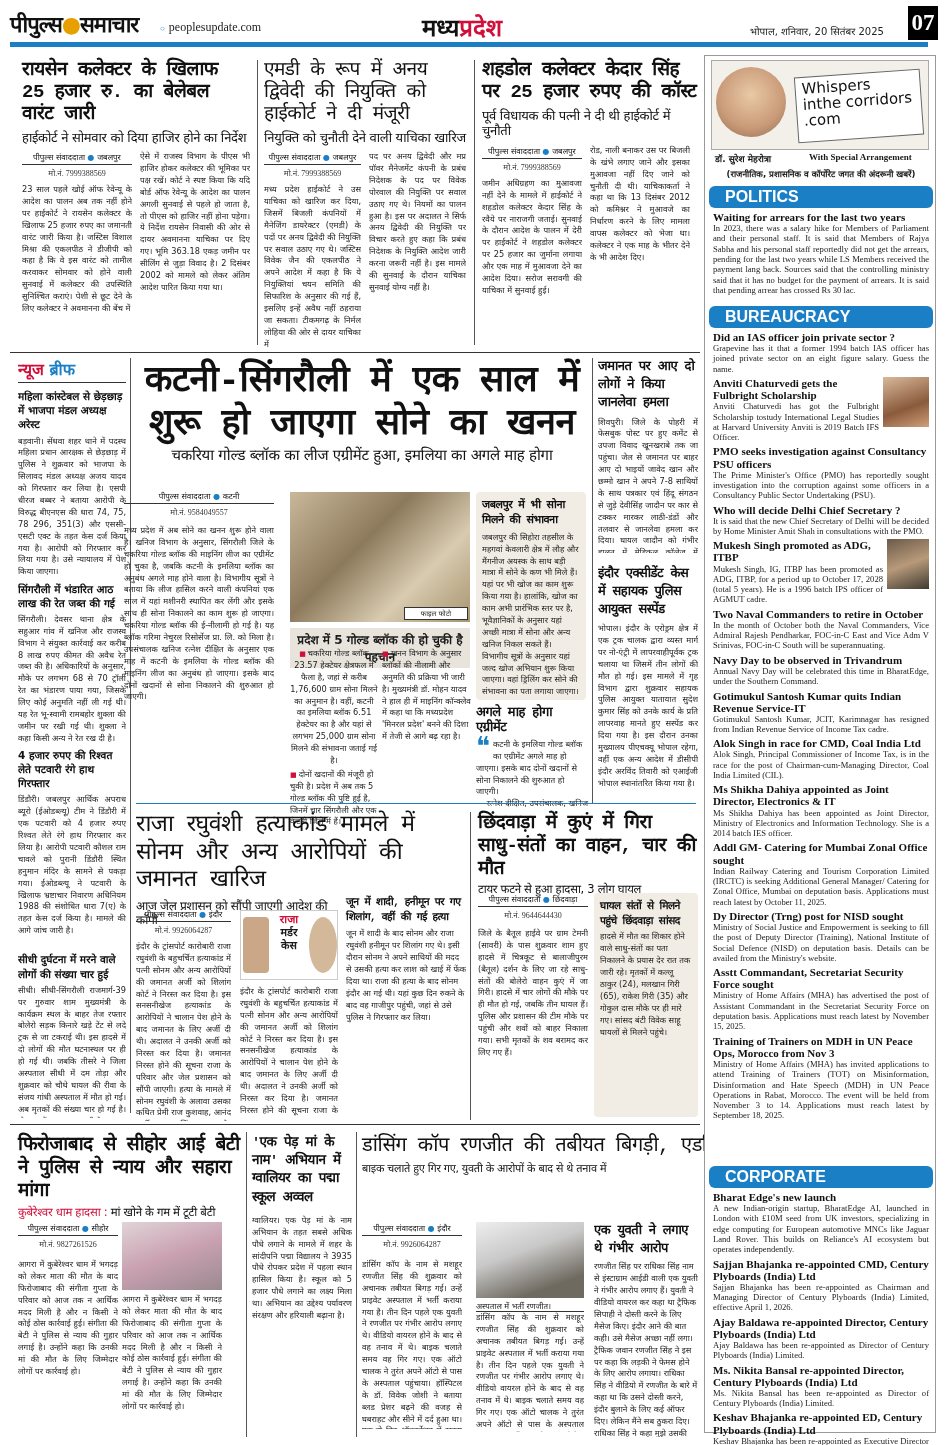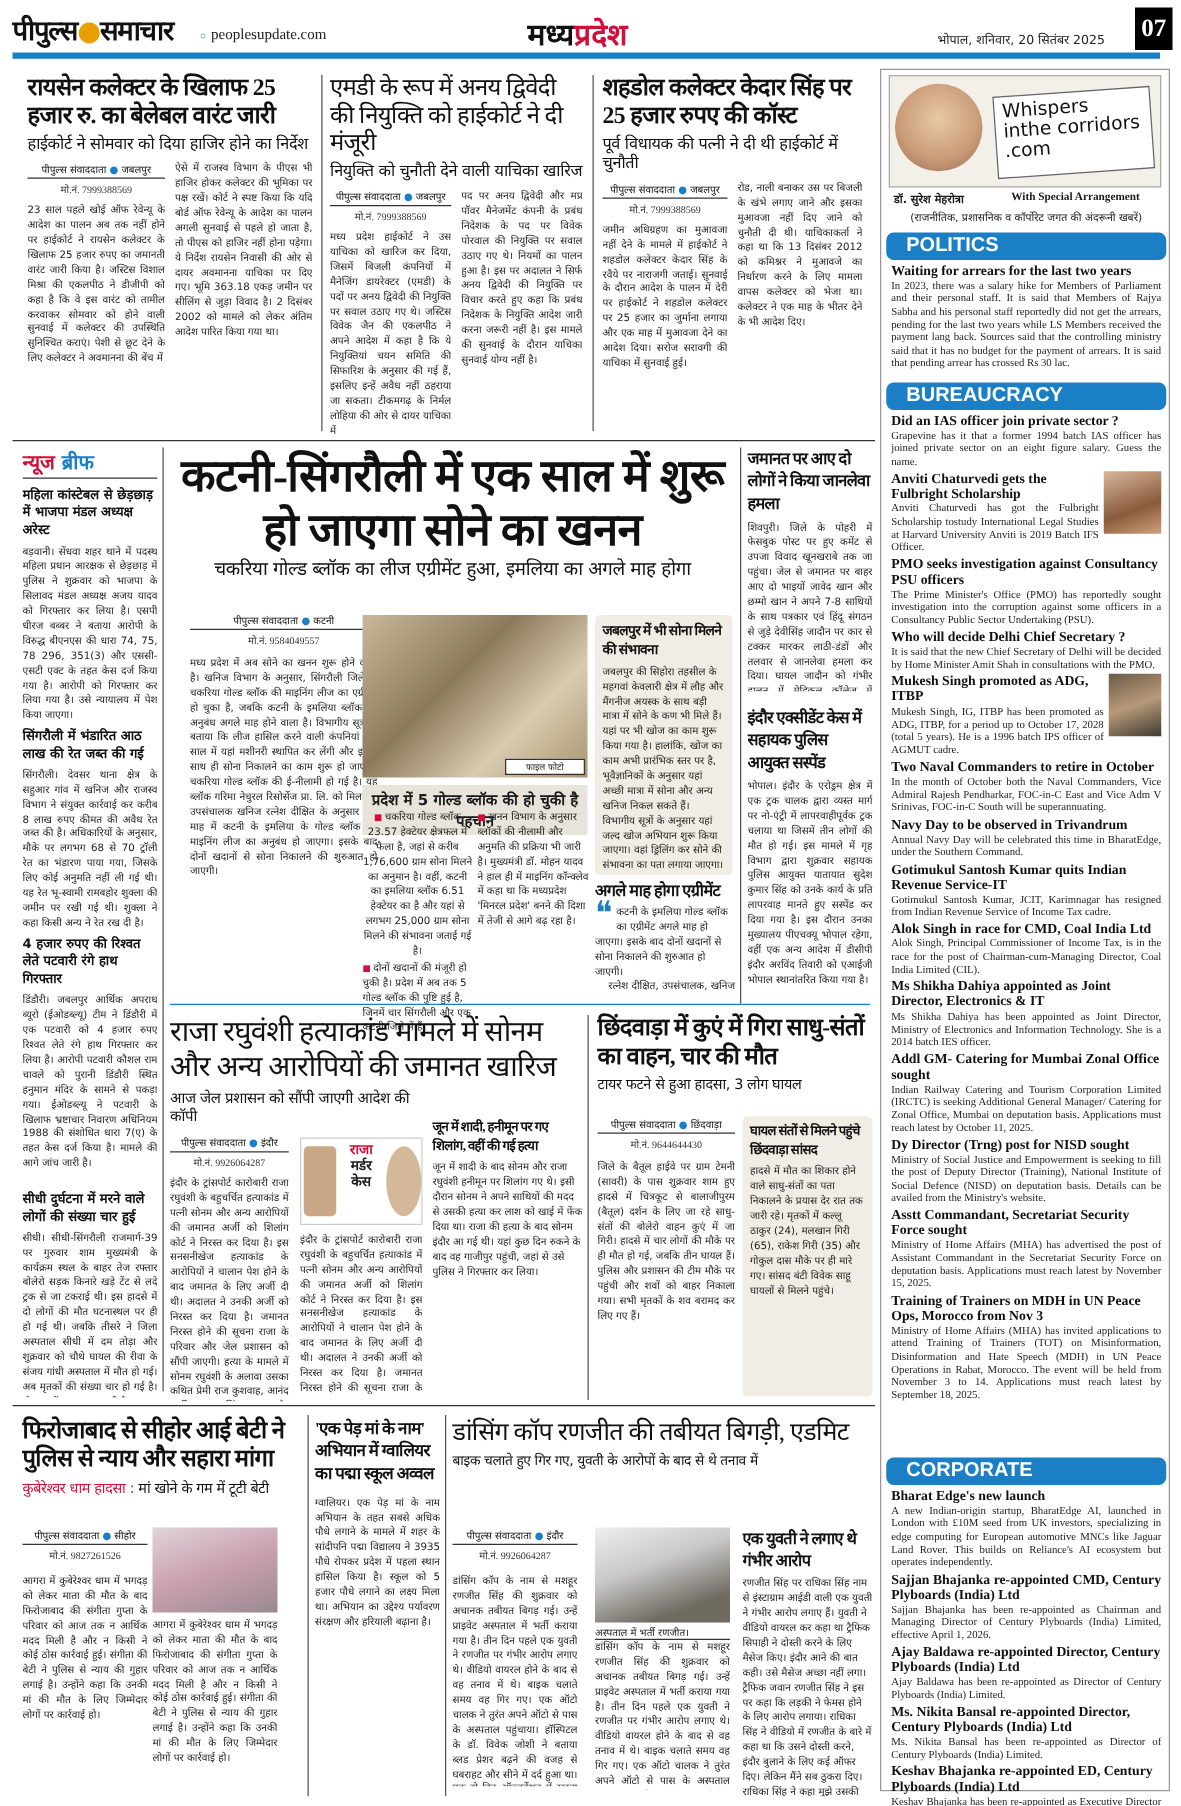--- a/index.html
+++ b/index.html
@@ -6,39 +6,39 @@
 body{width:945px;height:1445px;background:#fff;font-family:"DejaVu Sans",sans-serif;color:#1a1a1a;position:relative;overflow:hidden}
 .abs{position:absolute}
 .masthead{left:10px;top:6px;width:925px;height:36px}
 .logo{left:0;top:2px;font-size:22px;font-weight:bold;color:#111;letter-spacing:-1px;font-family:"DejaVu Sans",sans-serif}
 .logo .dot{color:#e8a000}
 .site{left:150px;top:14px;font-size:12px;font-family:"Liberation Serif",serif;color:#222}
 .site:before{content:"\25CB";color:#1a7fc4;font-size:8px;margin-right:4px}
 .section-title{left:412px;top:4px;font-size:24px;font-weight:bold;font-family:"Liberation Serif",serif}
 .section-title .b{color:#111}.section-title .r{color:#d0103a}
 .dateline{left:740px;top:18px;font-size:10px;color:#222}
-.pageno{left:898px;top:0;width:30px;height:34px;background:#000;color:#fff;font-size:20px;font-weight:bold;text-align:center;line-height:34px;font-family:"Liberation Serif",serif}
+.pageno{left:898px;top:0;width:30px;height:34px;background:#000;color:#fff;font-size:23px;font-weight:bold;text-align:center;line-height:34px;font-family:"Liberation Serif",serif}
 .bluebar{left:10px;top:42px;width:918px;height:5px;background:#1a7fc4}
-.hed{font-family:Liberation Serif, serif;font-weight:bold;color:#111;line-height:1.15;letter-spacing:-0.5px}
+.hed{font-family:Liberation Mono, monospace;font-weight:bold;color:#111;line-height:1.15;letter-spacing:-0.5px}
 .hed.light{font-weight:normal}
 .sub{font-size:13px;color:#111;line-height:1.2;letter-spacing:-0.3px}
 .byline{font-size:8px;color:#111;border-bottom:1px solid #333;padding-bottom:2px;text-align:center}
 .byline .dot{color:#1a7fc4}
 .phone{font-size:8px;color:#333;text-align:center;margin-top:2px;font-family:"Liberation Serif",serif}
 .body{font-size:8.2px;line-height:1.45;color:#222;text-align:justify}
 .vr{background:#555;width:1px}
 .hr{background:#333;height:1px}
 .img{background:linear-gradient(135deg,#c9b89a,#8d7a5c 40%,#d8cbb0 70%,#a8946f)}
 .sidebox{left:704px;top:55px;width:232px;height:1378px;border:1px solid #999;background:#fff}
 .wbanner{left:6px;top:4px;width:218px;height:90px;border:1px solid #aaa;background:#f3efe9}
 .wface{left:4px;top:6px;width:70px;height:70px;border-radius:50%;background:radial-gradient(circle at 50% 40%,#e9c9a6,#c99a78 60%,#8d6a4e)}
 .wtext{left:84px;top:12px;width:126px;height:66px;border:1px solid #666;background:#fff;transform:rotate(-4deg);font-family:"DejaVu Sans",sans-serif;font-size:15px;line-height:1.05;padding:4px 6px;color:#111}
 .wcap1{left:10px;top:96px;font-size:9px;font-weight:bold}
 .wcap2{left:104px;top:96px;font-size:9px;font-weight:bold;font-family:"Liberation Serif",serif}
-.wcap3{left:8px;top:112px;width:216px;font-size:8.5px;text-align:center;font-weight:normal}
+.wcap3{left:8px;top:112px;width:216px;font-size:8.5px;text-align:center;font-weight:bold}
 .catbar{width:224px;height:22px;background:#1a7fc4;color:#fff;font-size:16px;font-weight:bold;border-radius:6px;padding-left:16px;line-height:22px;font-family:"Liberation Sans",sans-serif}
 .eh{font-family:"Liberation Serif",serif;font-weight:bold;font-size:11px;line-height:1.1;color:#111}
 .eb{font-family:"Liberation Serif",serif;font-size:8.6px;line-height:1.2;color:#222;text-align:justify}
 .side-item{margin-bottom:3px}
 .photo{float:right;margin-left:4px;background:linear-gradient(160deg,#d9b89a,#8a5a3c 60%,#d0a07a)}
 .newsbrief-title{font-size:16px;font-weight:bold}
 .newsbrief-title .r{color:#d0103a}.newsbrief-title .b{color:#1a7fc4}
 .brief-h{font-size:10.5px;font-weight:bold;line-height:1.35;color:#111;margin:6px 0 4px}
 .callout{background:#f1ede4;border-radius:4px;padding:6px}
 .bullet:before{content:"\25A0";color:#d0103a;font-size:7px;margin-right:2px}
@@ -111,21 +111,21 @@
   <div class="body" style="height:152px;overflow:hidden">डिंडौरी। जबलपुर आर्थिक अपराध ब्यूरो (ईओडब्ल्यू) टीम ने डिंडौरी में एक पटवारी को 4 हजार रुपए रिश्वत लेते रंगे हाथ गिरफ्तार कर लिया है। आरोपी पटवारी कौशल राम चावले को पुरानी डिंडौरी स्थित हनुमान मंदिर के सामने से पकड़ा गया। ईओडब्ल्यू ने पटवारी के खिलाफ भ्रष्टाचार निवारण अधिनियम 1988 की संशोधित धारा 7(ए) के तहत केस दर्ज किया है। मामले की आगे जांच जारी है।</div>
   <div class="brief-h">सीधी दुर्घटना में मरने वाले लोगों की संख्या चार हुई</div>
   <div class="body" style="height:152px;overflow:hidden">सीधी। सीधी-सिंगरौली राजमार्ग-39 पर गुरुवार शाम मुख्यमंत्री के कार्यक्रम स्थल के बाहर तेज रफ्तार बोलेरो सड़क किनारे खड़े टेंट से लदे ट्रक से जा टकराई थी। इस हादसे में दो लोगों की मौत घटनास्थल पर ही हो गई थी। जबकि तीसरे ने जिला अस्पताल सीधी में दम तोड़ा और शुक्रवार को चौथे घायल की रीवा के संजय गांधी अस्पताल में मौत हो गई। अब मृतकों की संख्या चार हो गई है। दो घायलों का इलाज जारी है।</div>
 </div>
 <div class="abs vr" style="left:130px;top:358px;height:755px"></div>
 
 <div class="abs" style="left:136px;top:360px;width:452px">
   <div class="hed" style="font-size:36px;line-height:1.2;text-align:center">कटनी-सिंगरौली में एक साल में शुरू हो जाएगा सोने का खनन</div>
   <div class="sub" style="font-size:15px;text-align:center;margin-top:0">चकरिया गोल्ड ब्लॉक का लीज एग्रीमेंट हुआ, इमलिया का अगले माह होगा</div>
 </div>
-<div class="abs" style="left:152px;top:490px;width:150px">
+<div class="abs" style="left:124px;top:490px;width:150px">
   <div class="byline"><span>पीपुल्स संवाददाता</span> <span class="dot">●</span> <span>कटनी</span></div>
   <div class="phone">मो.नं. 9584049557</div>
   <div class="body" style="margin-top:8px;height:300px;overflow:hidden">मध्य प्रदेश में अब सोने का खनन शुरू होने वाला है। खनिज विभाग के अनुसार, सिंगरौली जिले के चकरिया गोल्ड ब्लॉक की माइनिंग लीज का एग्रीमेंट हो चुका है, जबकि कटनी के इमलिया ब्लॉक का अनुबंध अगले माह होने वाला है। विभागीय सूत्रों ने बताया कि लीज हासिल करने वाली कंपनियां एक साल में यहां मशीनरी स्थापित कर लेंगी और इसके साथ ही सोना निकालने का काम शुरू हो जाएगा। चकरिया गोल्ड ब्लॉक की ई-नीलामी हो गई है। यह ब्लॉक गरिमा नेचुरल रिसोर्सेज प्रा. लि. को मिला है। उपसंचालक खनिज रत्नेश दीक्षित के अनुसार एक माह में कटनी के इमलिया के गोल्ड ब्लॉक की माइनिंग लीज का अनुबंध हो जाएगा। इसके बाद दोनों खदानों से सोना निकालने की शुरुआत हो जाएगी।</div>
 </div>
 <div class="abs img" style="left:290px;top:492px;width:180px;height:130px">
   <div class="abs" style="right:2px;bottom:2px;background:#fff;font-size:7px;padding:1px 16px;border:1px solid #333">फाइल फोटो</div>
 </div>
 <div class="abs greybar" style="left:290px;top:628px;width:180px">प्रदेश में 5 गोल्ड ब्लॉक की हो चुकी है पहचान</div>
 <div class="abs" style="left:290px;top:648px;width:88px">
   <div class="body bullet" style="text-align:center">चकरिया गोल्ड ब्लॉक 23.57 हेक्टेयर क्षेत्रफल में फैला है, जहां से करीब 1,76,600 ग्राम सोना मिलने का अनुमान है। वहीं, कटनी का इमलिया ब्लॉक 6.51 हेक्टेयर का है और यहां से लगभग 25,000 ग्राम सोना मिलने की संभावना जताई गई है।</div>

